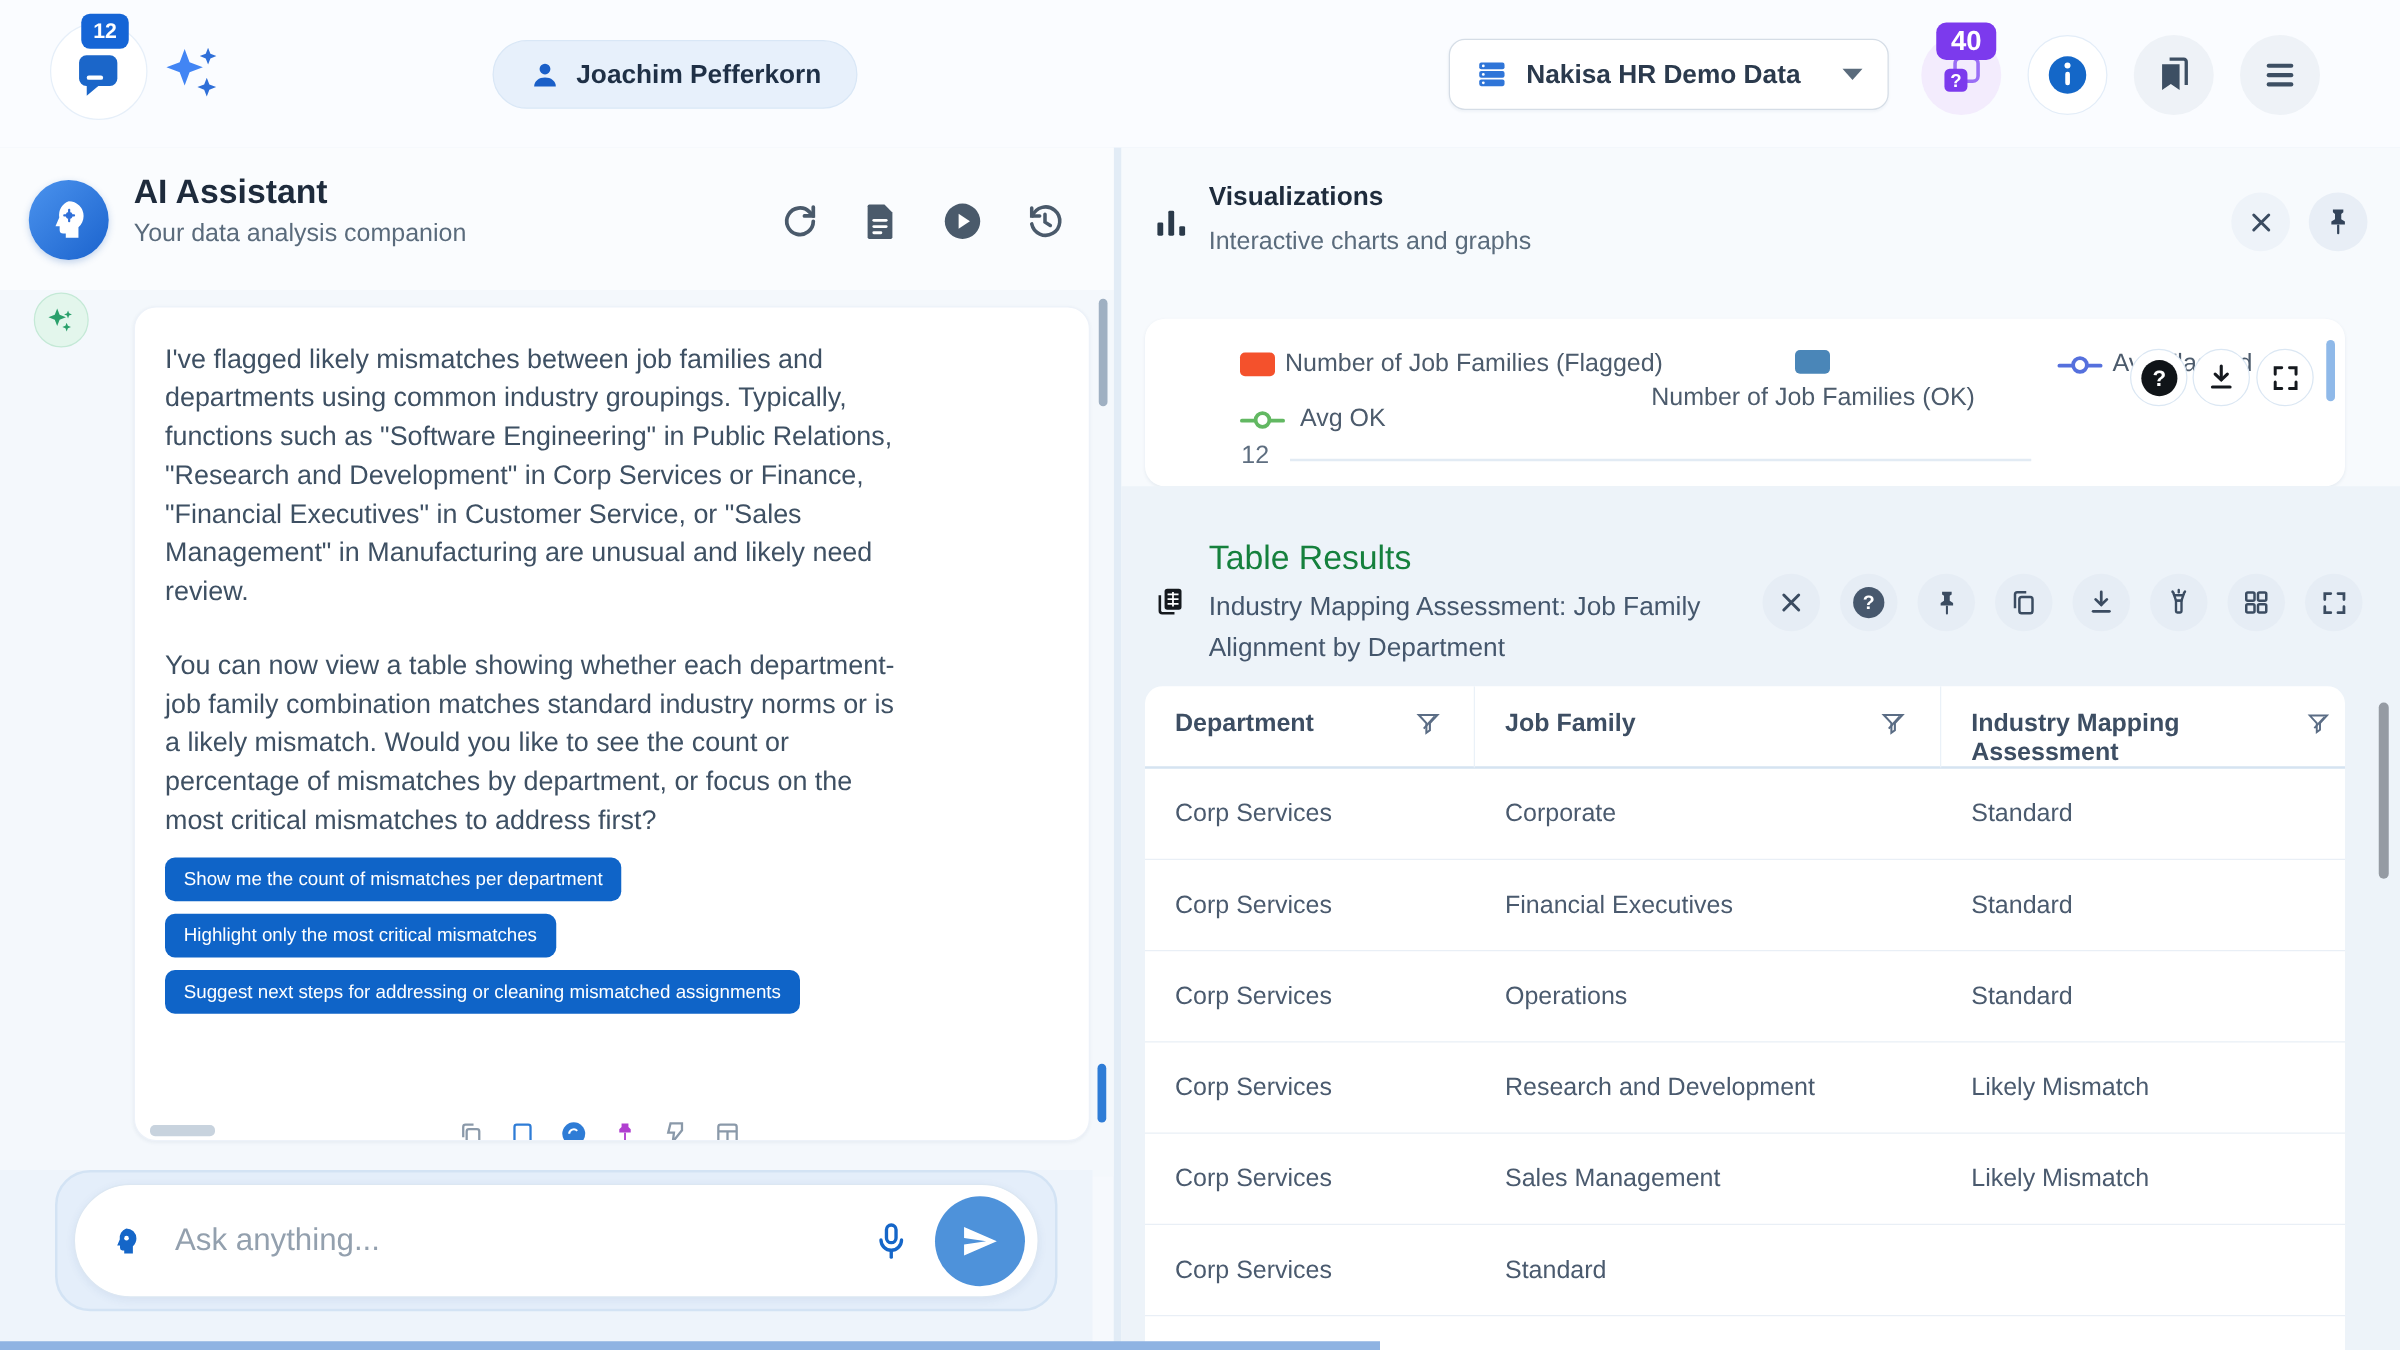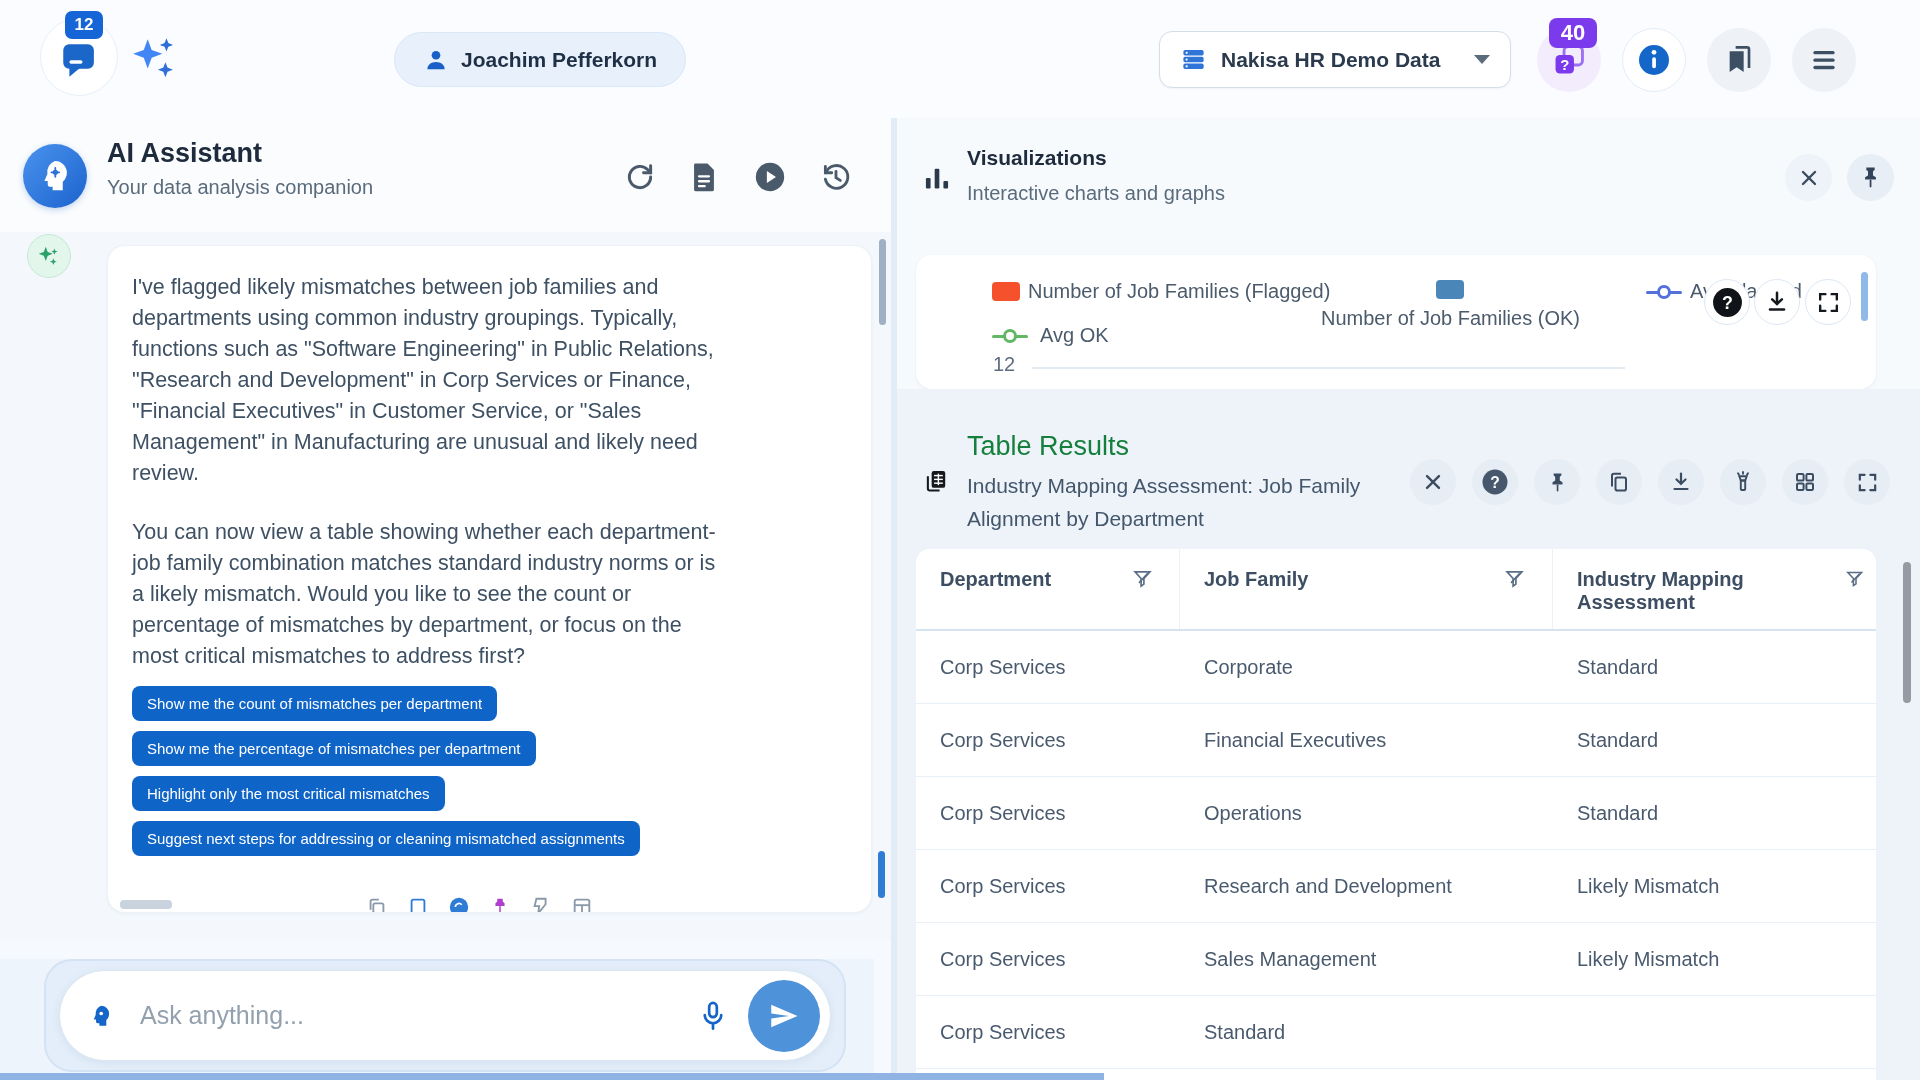--- a/index.html
+++ b/index.html
@@ -39,21 +39,21 @@
   .sparkle-avatar { position:absolute; left:27px; top:2px; width:44px; height:44px; border-radius:50%; background:#e3f6ec; border:1px solid #c4e9d6; display:flex; align-items:center; justify-content:center; }
   .bubble { position:absolute; left:107px; top:13px; width:765px; height:668px; background:#fff; border:1px solid #edf2f9; border-radius:18px; padding:26px 24px; overflow:hidden; box-shadow:0 1px 3px rgba(30,60,100,.06); }
   .bubble p { max-width:600px; font-size:21.5px; line-height:31px; color:#3e5063; }
   .bubble p.p1 { margin-bottom:28px; }
   .bubble p.p2 { margin-bottom:14px; }
   .sugg-btn { display:block; width:fit-content; margin-bottom:10px; background:#0f64c8; color:#fff; border:none; border-radius:8px; font-family:"Liberation Sans",sans-serif; font-size:15px; font-weight:500; padding:9px 15px; cursor:pointer; }
   .msg-footer { position:absolute; left:0; top:648px; width:100%; height:40px; padding:0 12px; }
   .ts-bar { position:absolute; left:12px; top:6px; width:52px; height:9px; background:#c8d3de; border-radius:4px; }
   .footer-icons { position:absolute; left:258px; top:2px; display:flex; gap:19px; }
   .footer-icons svg { width:22px; height:22px; cursor:pointer; }
-  .input-zone { position:absolute; left:0; right:17px; bottom:0; height:121px; background:#eef4fb; }
+  .input-zone { position:absolute; left:0; right:17px; bottom:0; height:144px; background:#eef4fb; }
   .input-outer { position:absolute; left:44px; top:0; width:802px; height:113px; background:#e4eefa; border:2px solid #d3e3f4; border-radius:28px; }
   .input-pill { position:absolute; left:13px; top:9px; width:772px; height:91px; background:#fff; border:1px solid #dce7f2; border-radius:46px; box-shadow:0 2px 8px rgba(40,80,140,.08); display:flex; align-items:center; padding:0 10px 0 28px; }
   .ask-input { flex:1; border:none; outline:none; font-family:"Liberation Sans",sans-serif; font-size:25px; color:#5a6b7c; margin-left:26px; background:transparent; }
   .ask-input::placeholder { color:#93a0ae; }
   .send-btn { width:72px; height:72px; border-radius:50%; background:#4e92da; border:none; display:flex; align-items:center; justify-content:center; margin-left:18px; cursor:pointer; flex:none; }
   .scroll-thumb { position:absolute; border-radius:4px; }
   .bottom-strip { position:absolute; left:0; bottom:0; width:1104px; height:7px; background:#8fb3e2; z-index:6; }
 
   
   .right-panel { position:absolute; top:118px; left:897px; right:0; bottom:0; background:#f7fafd; }
@@ -72,21 +72,21 @@
   .chart-btn { position:absolute; top:24px; width:46px; height:46px; border-radius:50%; background:#fff; border:1px solid #dbe7f3; display:flex; align-items:center; justify-content:center; cursor:pointer; }
   .axis-tick { position:absolute; left:77px; top:98px; font-size:20px; color:#5e6e80; }
   .gridline { position:absolute; left:116px; top:112px; width:593px; height:2px; background:#e2ebf4; }
   .table-section { position:absolute; top:271px; left:0; right:0; bottom:0; background:#edf3f9; }
   .tbl-icon { position:absolute; left:26px; top:76px; width:26px; height:32px; }
   .tbl-title { position:absolute; left:70px; top:42px; font-size:27px; font-weight:normal; color:#15803d; }
   .tbl-sub { position:absolute; left:70px; top:80px; width:445px; font-size:21px; line-height:33px; color:#44566c; }
   .tbl-toolbar { position:absolute; left:513px; top:70px; display:flex; gap:16px; }
   .tt-circle { width:46px; height:46px; border-radius:50%; background:#e6edf5; display:flex; align-items:center; justify-content:center; cursor:pointer; }
   .table-card { position:absolute; left:19px; top:160px; width:960px; bottom:0; background:#fff; border-radius:14px 14px 0 0; overflow:hidden; }
-  .t-header { display:grid; grid-template-columns:264px 373px 1fr; height:82px; border-bottom:2px solid #d5e3f1; }
+  .t-header { display:grid; grid-template-columns:264px 373px 1fr; height:66px; border-bottom:2px solid #d5e3f1; }
   .t-header .hcell { display:flex; align-items:flex-start; padding:19px 0 0 24px; }
   .t-header .hcell:nth-child(1), .t-header .hcell:nth-child(2) { border-right:1px solid #eaf1f8; }
   .hlabel { font-size:20px; font-weight:600; color:#3d4e63; }
   .funnel { margin-left:auto; cursor:pointer; }
   .hcell.c1 .funnel { margin-right:26px; } .hcell.c2 .funnel { margin-right:27px; } .hcell.c3 .funnel { margin-right:12px; }
   .t-row { display:grid; grid-template-columns:264px 373px 1fr; height:73px; border-bottom:1px solid #e9eff6; align-items:center; }
   .t-row div { padding-left:24px; font-size:20px; color:#4a5a6e; }
 </style>
 </head>
 <body>
@@ -205,21 +205,20 @@
         <path d="M9 3.5l1.8 4.7 4.7 1.8-4.7 1.8L9 16.5l-1.8-4.7-4.7-1.8 4.7-1.8z" fill="#2aa06b"></path>
         <path d="M17 5l.8 2.1 2.1.8-2.1.8L17 10.8l-.8-2.1-2.1-.8 2.1-.8z" fill="#2aa06b"></path>
         <path d="M16 14l.9 2.3 2.3.9-2.3.9-.9 2.3-.9-2.3-2.3-.9 2.3-.9z" fill="#2aa06b"></path>
       </svg>
     </div>
 
     <div class="bubble">
       <p class="p1">I've flagged likely mismatches between job families and departments using common industry groupings. Typically, functions such as "Software Engineering" in Public Relations, "Research and Development" in Corp Services or Finance, "Financial Executives" in Customer Service, or "Sales Management" in Manufacturing are unusual and likely need review.</p>
       <p class="p2">You can now view a table showing whether each department-job family combination matches standard industry norms or is a likely mismatch. Would you like to see the count or percentage of mismatches by department, or focus on the most critical mismatches to address first?</p>
       <button class="sugg-btn">Show me the count of mismatches per department</button>
-      <button class="sugg-btn">Show me the percentage of mismatches per department</button>
       <button class="sugg-btn">Highlight only the most critical mismatches</button>
       <button class="sugg-btn">Suggest next steps for addressing or cleaning mismatched assignments</button>
       <div class="msg-footer">
         <div class="ts-bar"></div>
         <div class="footer-icons">
           <svg viewBox="0 0 24 24" fill="none" stroke="#8a99a9" stroke-width="2">
               <rect x="8" y="8" width="11" height="12" rx="2"></rect>
               <path d="M5 15V6a2 2 0 0 1 2-2h7"></path>
             </svg>
           <svg viewBox="0 0 24 24" fill="none" stroke="#2e7cd6" stroke-width="2">

